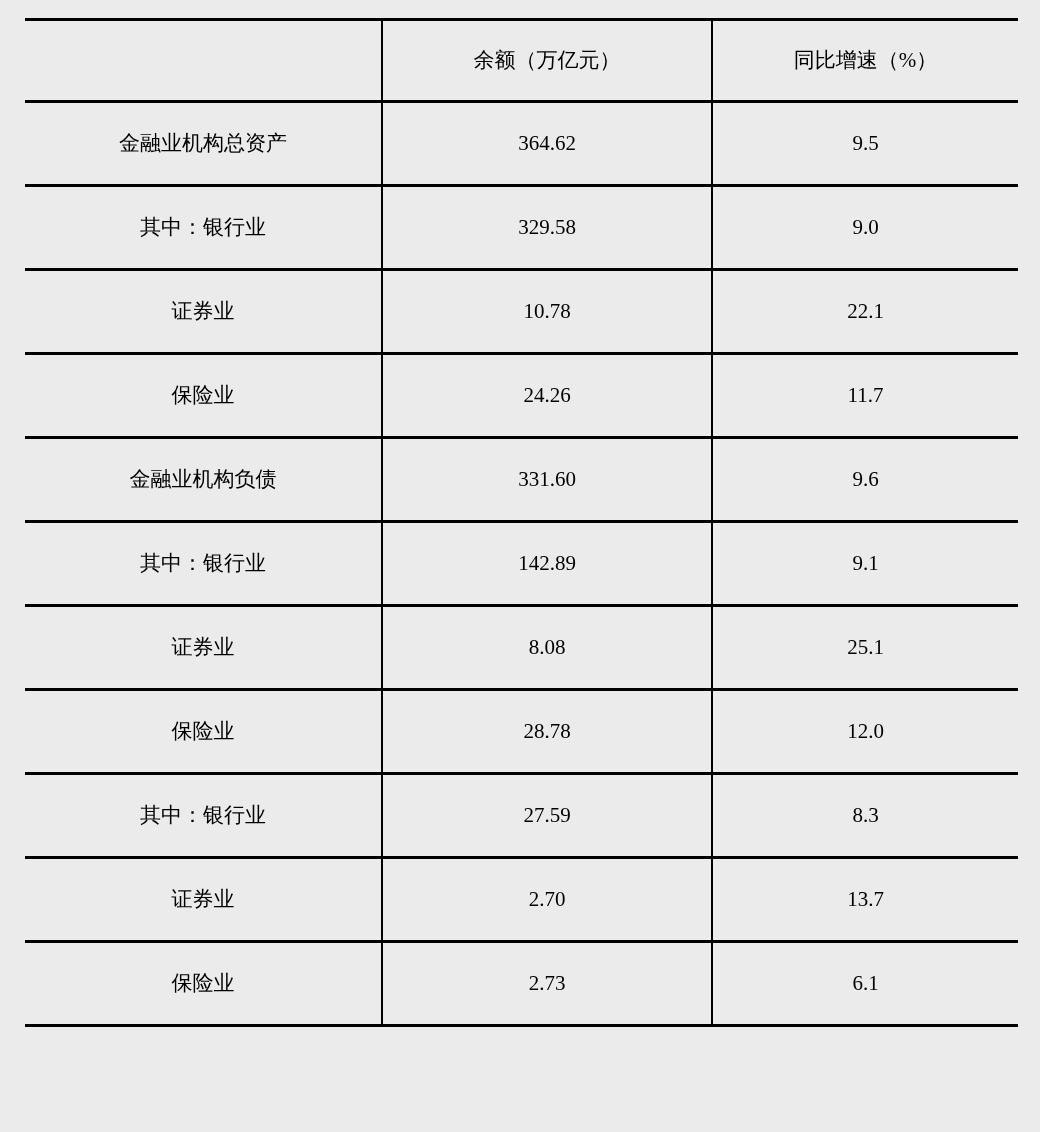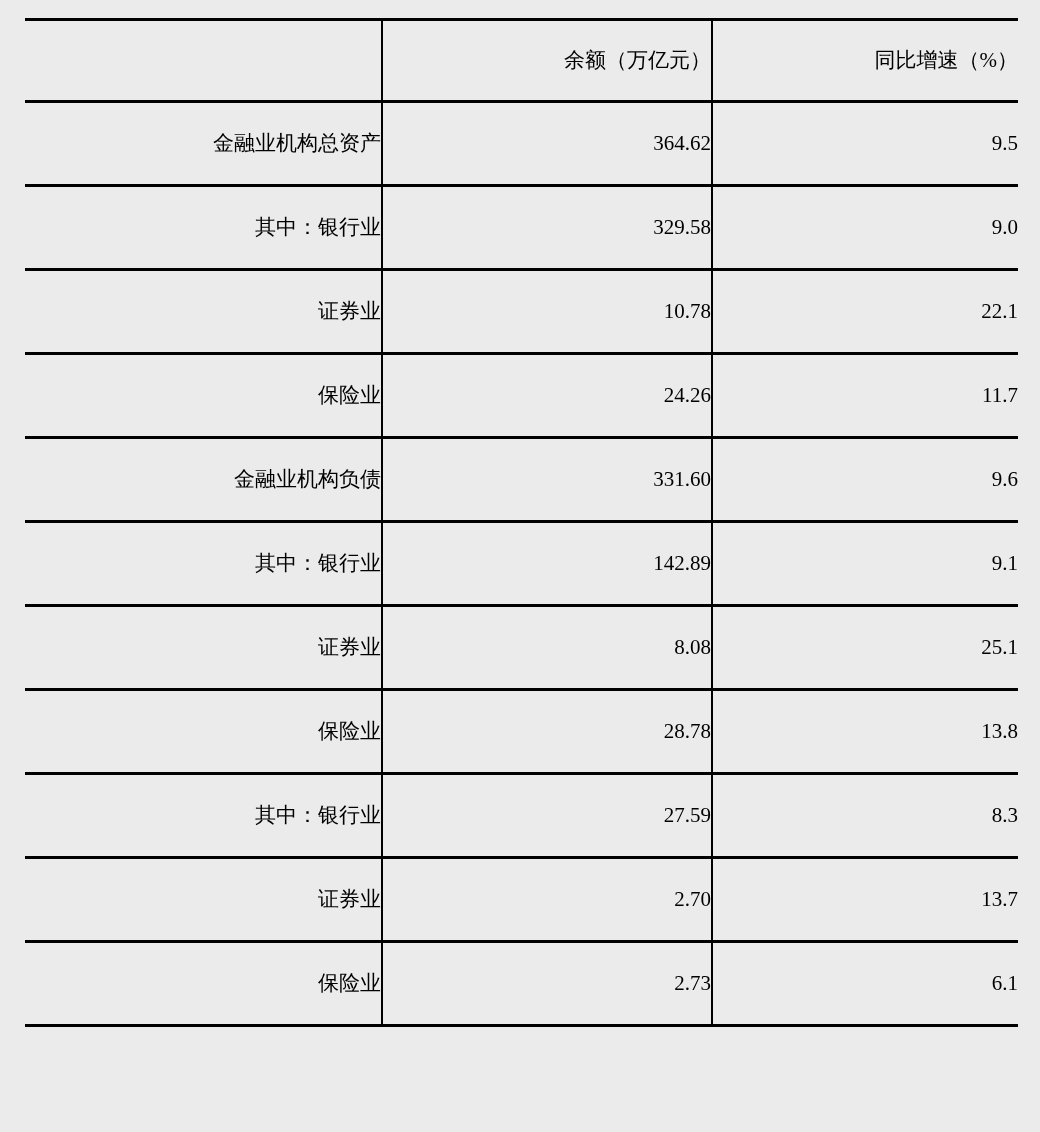--- a/index.html
+++ b/index.html
@@ -27,21 +27,21 @@
   .fin-table col.c2 { width: 330px; }
   .fin-table col.c3 { width: 306px; }
   .fin-table tr {
     border-top: 3px solid #000000;
   }
   .fin-table thead tr { height: 82px; }
   .fin-table tbody tr { height: 84px; }
   .fin-table th,
   .fin-table td {
     padding: 0;
-    text-align: right;
+    text-align: center;
     vertical-align: middle;
     font-size: 21px;
     font-weight: normal;
     line-height: 1;
     margin-left: 26px;
   }
   .fin-table th:nth-child(2),
   .fin-table td:nth-child(2),
   .fin-table th:nth-child(3),
   .fin-table td:nth-child(3) {
@@ -97,21 +97,21 @@
         <td>9.1</td>
       </tr>
       <tr>
         <td>证券业</td>
         <td>8.08</td>
         <td>25.1</td>
       </tr>
       <tr>
         <td>保险业</td>
         <td>28.78</td>
-        <td>13.8</td>
+        <td>12.0</td>
       </tr>
       <tr>
         <td>其中：银行业</td>
         <td>27.59</td>
         <td>8.3</td>
       </tr>
       <tr>
         <td>证券业</td>
         <td>2.70</td>
         <td>13.7</td>

